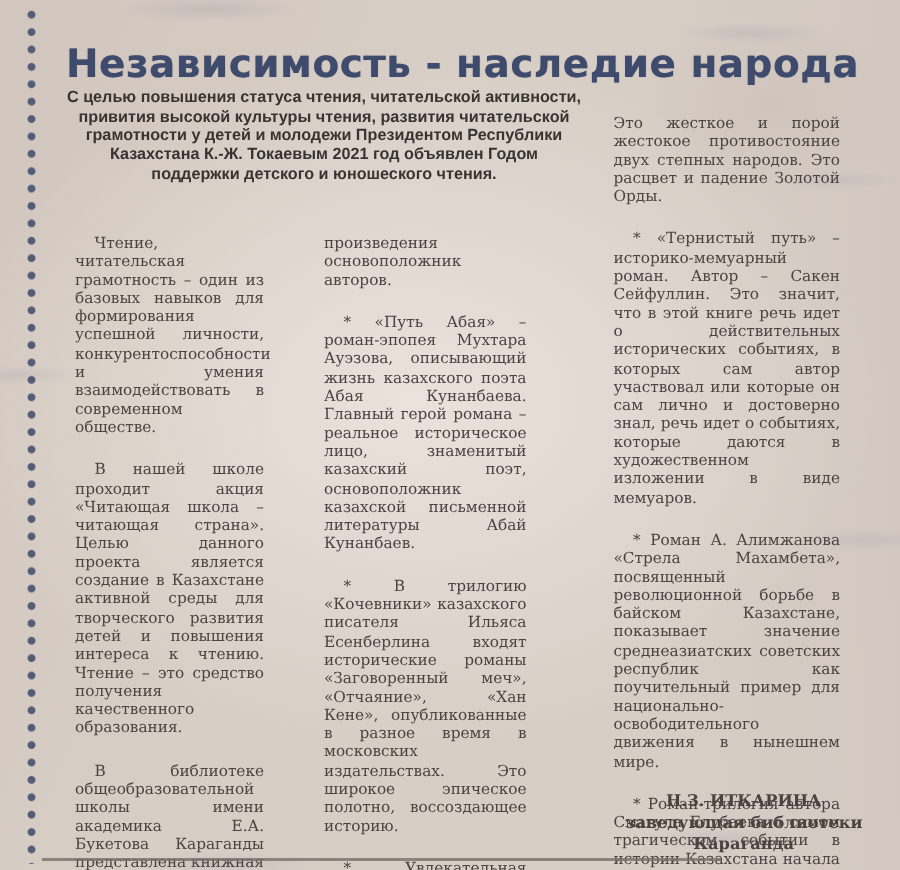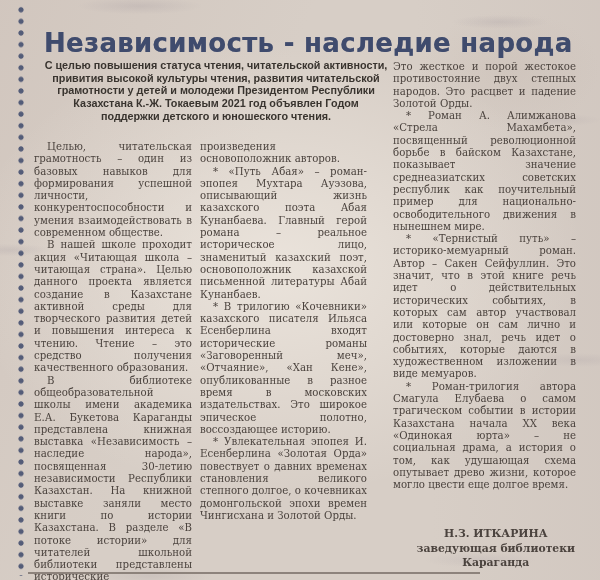--- a/index.html
+++ b/index.html
@@ -64,21 +64,21 @@
   }
   .col{
     position:absolute;top:141px;
     font-size:10.2px;line-height:12.3px;
     color:var(--body-text);
     text-align:justify;
   }
   .col-1{left:34px;width:158px;}
   .col-2{left:200px;width:167px;}
   .col-3{top:61px;left:393px;width:183px;}
-  .para{margin:0;}
+  .para{margin:16px;}
   .para.indent{text-indent:13px;}
   .signature{
     position:absolute;right:25px;top:527px;
     text-align:center;
     font-family:"DejaVu Serif", serif;
     font-weight:bold;
     font-size:10.8px;line-height:14.5px;
     color:var(--body-text);
   }
   .bottom-rule{
@@ -91,34 +91,34 @@
 <body>
 
 <div class="page">
   <div class="perforation"></div>
 
   <h1 class="headline">Независимость - наследие народа</h1>
 
   <div class="lead">С целью повышения статуса чтения, читательской активности, привития высокой культуры чтения, развития читательской грамотности у детей и молодежи Президентом Республики Казахстана К.-Ж. Токаевым 2021 год объявлен Годом поддержки детского и юношеского чтения.</div>
 
   <div class="col col-1">
-      <p class="para indent">Целью, читательская грамотность – один из базовых навыков для формирования успешной личности, конкурентоспособности и умения взаимодействовать в современном обществе.</p>
+      <p class="para indent">Чтение, читательская грамотность – один из базовых навыков для формирования успешной личности, конкурентоспособности и умения взаимодействовать в современном обществе.</p>
       <p class="para indent">В нашей школе проходит акция «Читающая школа – читающая страна». Целью данного проекта является создание в Казахстане активной среды для творческого развития детей и повышения интереса к чтению. Чтение – это средство получения качественного образования.</p>
       <p class="para indent">В библиотеке общеобразовательной школы имени академика Е.А. Букетова Караганды представлена книжная выставка «Независимость – наследие народа», посвященная 30-летию независимости Республики Казахстан. На книжной выставке заняли место книги по истории Казахстана. В разделе «В потоке истории» для читателей школьной библиотеки представлены исторические</p>
     </div>
   <div class="col col-2">
       <p class="para">произведения основоположник авторов.</p>
       <p class="para indent">* «Путь Абая» – роман-эпопея Мухтара Ауэзова, описывающий жизнь казахского поэта Абая Кунанбаева. Главный герой романа – реальное историческое лицо, знаменитый казахский поэт, основоположник казахской письменной литературы Абай Кунанбаев.</p>
       <p class="para indent">* В трилогию «Кочевники» казахского писателя Ильяса Есенберлина входят исторические романы «Заговоренный меч», «Отчаяние», «Хан Кене», опубликованные в разное время в московских издательствах. Это широкое эпическое полотно, воссоздающее историю.</p>
       <p class="para indent">* Увлекательная эпопея И. Есенберлина «Золотая Орда» повествует о давних временах становления великого степного долгое, о кочевниках домонгольской эпохи времен Чингисхана и Золотой Орды.</p>
     </div>
   <div class="col col-3">
       <p class="para">Это жесткое и порой жестокое противостояние двух степных народов. Это расцвет и падение Золотой Орды.</p>
+      <p class="para indent">* «Тернистый путь» – историко-мемуарный роман. Автор – Сакен Сейфуллин. Это значит, что в этой книге речь идет о действительных исторических событиях, в которых сам автор участвовал или которые он сам лично и достоверно знал, речь идет о событиях, которые даются в художественном изложении в виде мемуаров.</p>
       <p class="para indent">* Роман А. Алимжанова «Стрела Махамбета», посвященный революционной борьбе в байском Казахстане, показывает значение среднеазиатских советских республик как поучительный пример для национально-освободительного движения в нынешнем мире.</p>
-      <p class="para indent">* «Тернистый путь» – историко-мемуарный роман. Автор – Сакен Сейфуллин. Это значит, что в этой книге речь идет о действительных исторических событиях, в которых сам автор участвовал или которые он сам лично и достоверно знал, речь идет о событиях, которые даются в художественном изложении в виде мемуаров.</p>
       <p class="para indent">* Роман-трилогия автора Смагула Елубаева о самом трагическом событии в истории Казахстана начала XX века «Одинокая юрта» – не социальная драма, а история о том, как удушающая схема опутывает древо жизни, которое могло цвести еще долгое время.</p>
     </div>
 
   <div class="bottom-rule"></div>
 
   <div class="signature">
     <div>Н.З. ИТКАРИНА</div>
     <div>заведующая библиотеки</div>
     <div>Караганда</div>
   </div>

